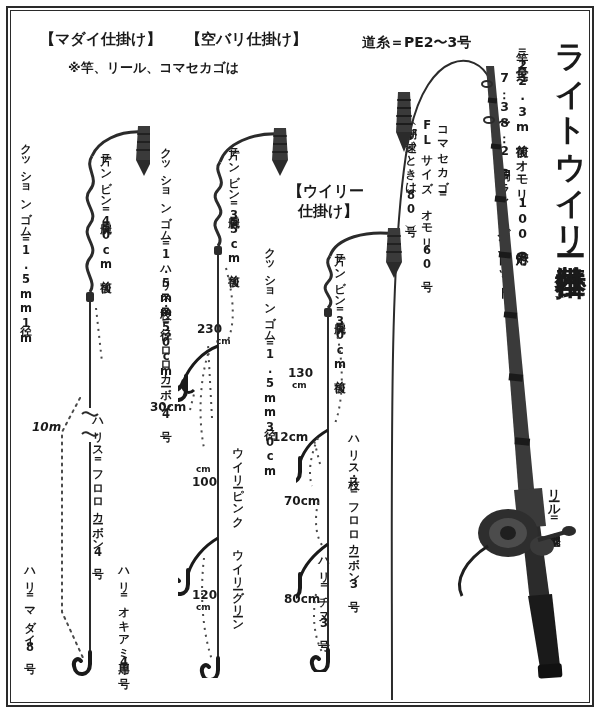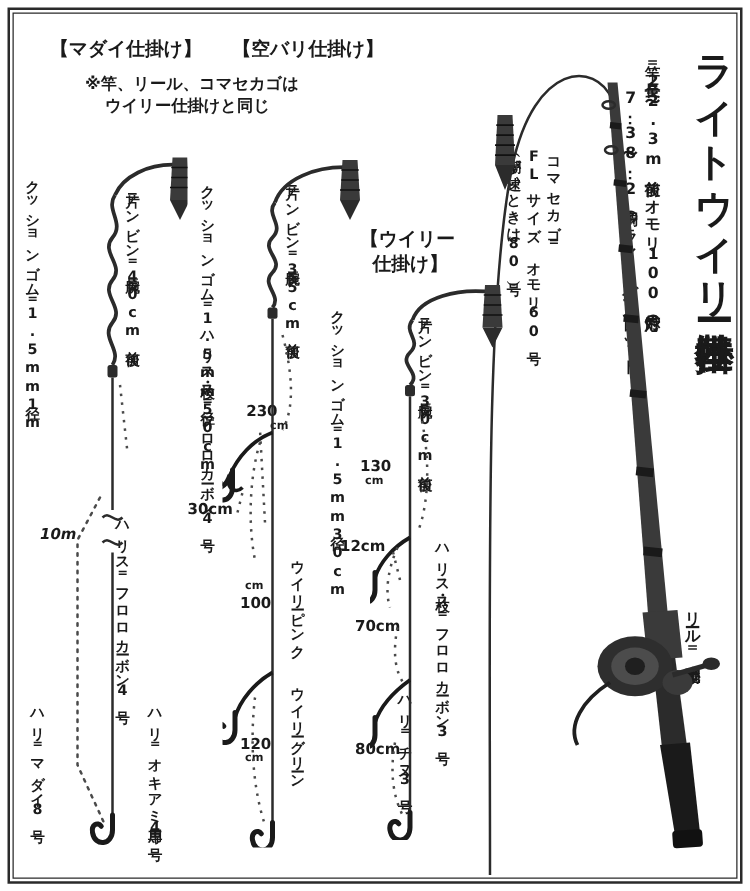--- a/index.html
+++ b/index.html
@@ -74,22 +74,22 @@
 
   <div class="vt title" style="right:14px; top:22px; height:360px;">ライトウイリー基本仕掛け</div>
 
   <div class="ht sect-head" style="left:186px; top:30px;">【空バリ仕掛け】</div>
   <div class="ht sect-head" style="left:40px; top:30px;">【マダイ仕掛け】</div>
 
   <div class="ht sect-head" style="left:288px; top:182px;">【ウイリー</div>
   <div class="ht sect-head" style="left:298px; top:202px;">仕掛け】</div>
 
   <div class="ht note" style="left:68px; top:60px;">※竿、リール、コマセカゴは</div>
-  <div class="ht note" style="left:84px; top:78px;">ウイリー仕掛けと同じ</div>
-
+
+  <div class="ht" style="left:362px; top:34px; font-size:14px;">道糸＝PE2〜3号</div>
 
   <div class="vt spec" style="left:516px; top:42px; height:268px;">竿＝全長2〜2.3m前後 オモリ100号対応の</div>
   <div class="vt spec" style="left:498px; top:70px; height:262px;">7：3〜8：2調子のライトゲームロッド</div>
 
   <div class="vt spec-sm" style="left:437px; top:118px; height:150px;">コマセカゴ＝</div>
   <div class="vt spec-sm" style="left:421px; top:118px; height:182px;">FLサイズ オモリ60号</div>
   <div class="vt spec-sm" style="left:405px; top:118px; height:206px;">（潮が速いときは80号）</div>
 
   <div class="vt spec" style="left:548px; top:480px; height:140px;">リール＝小型電動</div>
 

